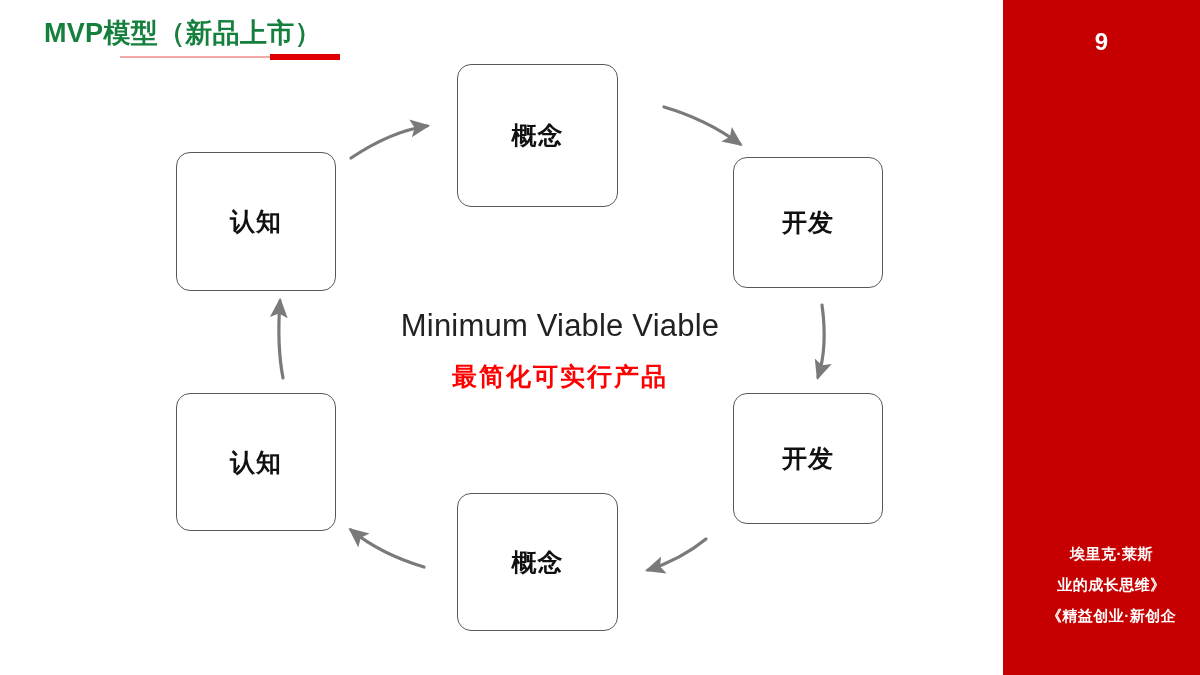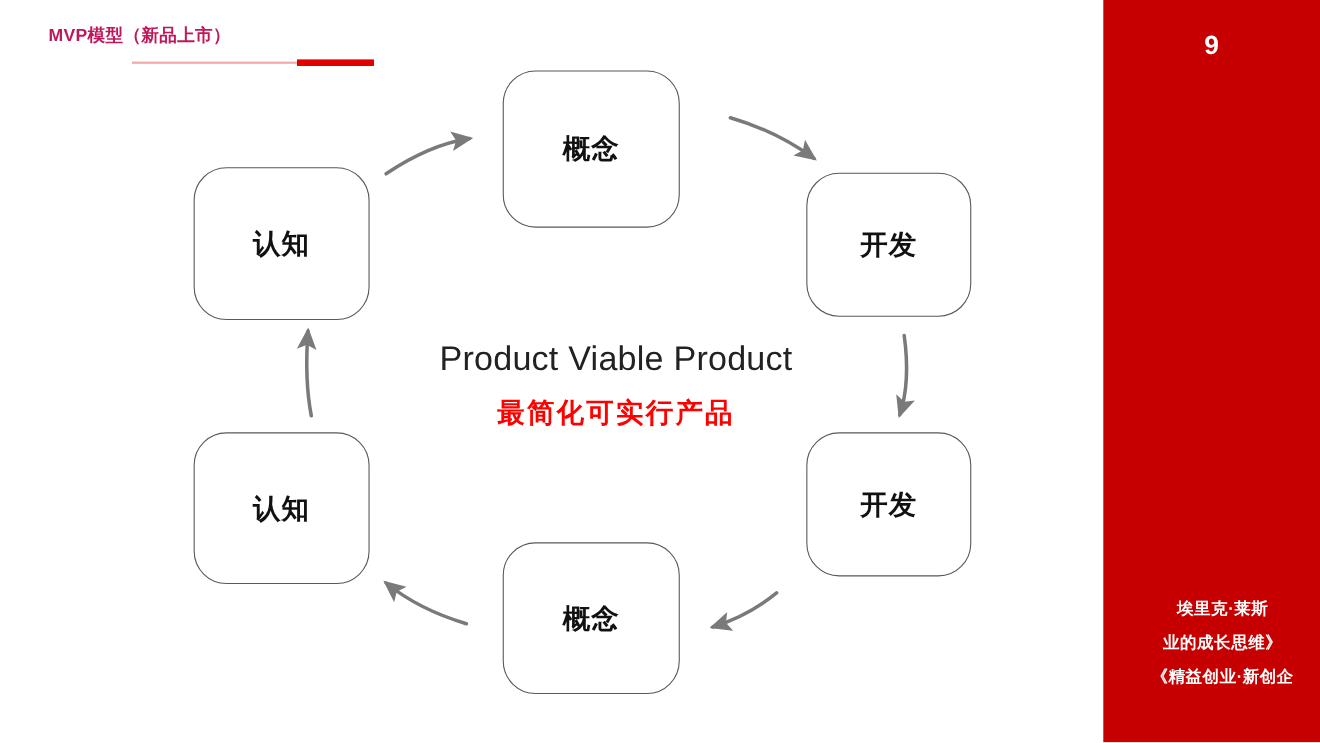--- a/index.html
+++ b/index.html
@@ -20,23 +20,23 @@
 
   
   #title-block {
     position: absolute;
     left: 44px;
     top: 16px;
     width: 420px;
     height: 60px;
   }
   #slide-title {
-    font-size: 16px;
-    font-weight: bold;
-    color: #be185d;
+    font-size: 27px;
+    font-weight: bold;
+    color: #15803d;
     letter-spacing: 0.3px;
     white-space: nowrap;
     line-height: 34px;
   }
   .underline-thin {
     position: absolute;
     left: 76px;
     top: 40px;
     width: 152px;
     height: 2px;
@@ -49,21 +49,21 @@
     width: 70px;
     height: 6px;
     background: #e00000;
   }
 
   
   .node-box {
     position: absolute;
     box-sizing: border-box;
     border: 1.6px solid #555a5e;
-    border-radius: 30px;
+    border-radius: 14px;
     background: #ffffff;
     display: flex;
     align-items: center;
     justify-content: center;
   }
   .node-label {
     font-size: 25px;
     font-weight: bold;
     color: #111111;
     letter-spacing: 1px;
@@ -188,21 +188,21 @@
 
   <div class="node-box" id="box-left-dn">
     <span class="node-label">认知</span>
   </div>
 
   <div class="node-box" id="box-left-up">
     <span class="node-label">认知</span>
   </div>
 
   <div id="center-text">
-    <div id="center-en">Product Viable Product</div>
+    <div id="center-en">Minimum Viable Viable</div>
     <div id="center-cn">最简化可实行产品</div>
   </div>
 
   <div id="sidebar">
     <div id="page-number">9</div>
     <div id="sidebar-caption">
       <div>埃里克·莱斯</div>
       <div>业的成长思维》</div>
       <div>《精益创业·新创企</div>
     </div>

